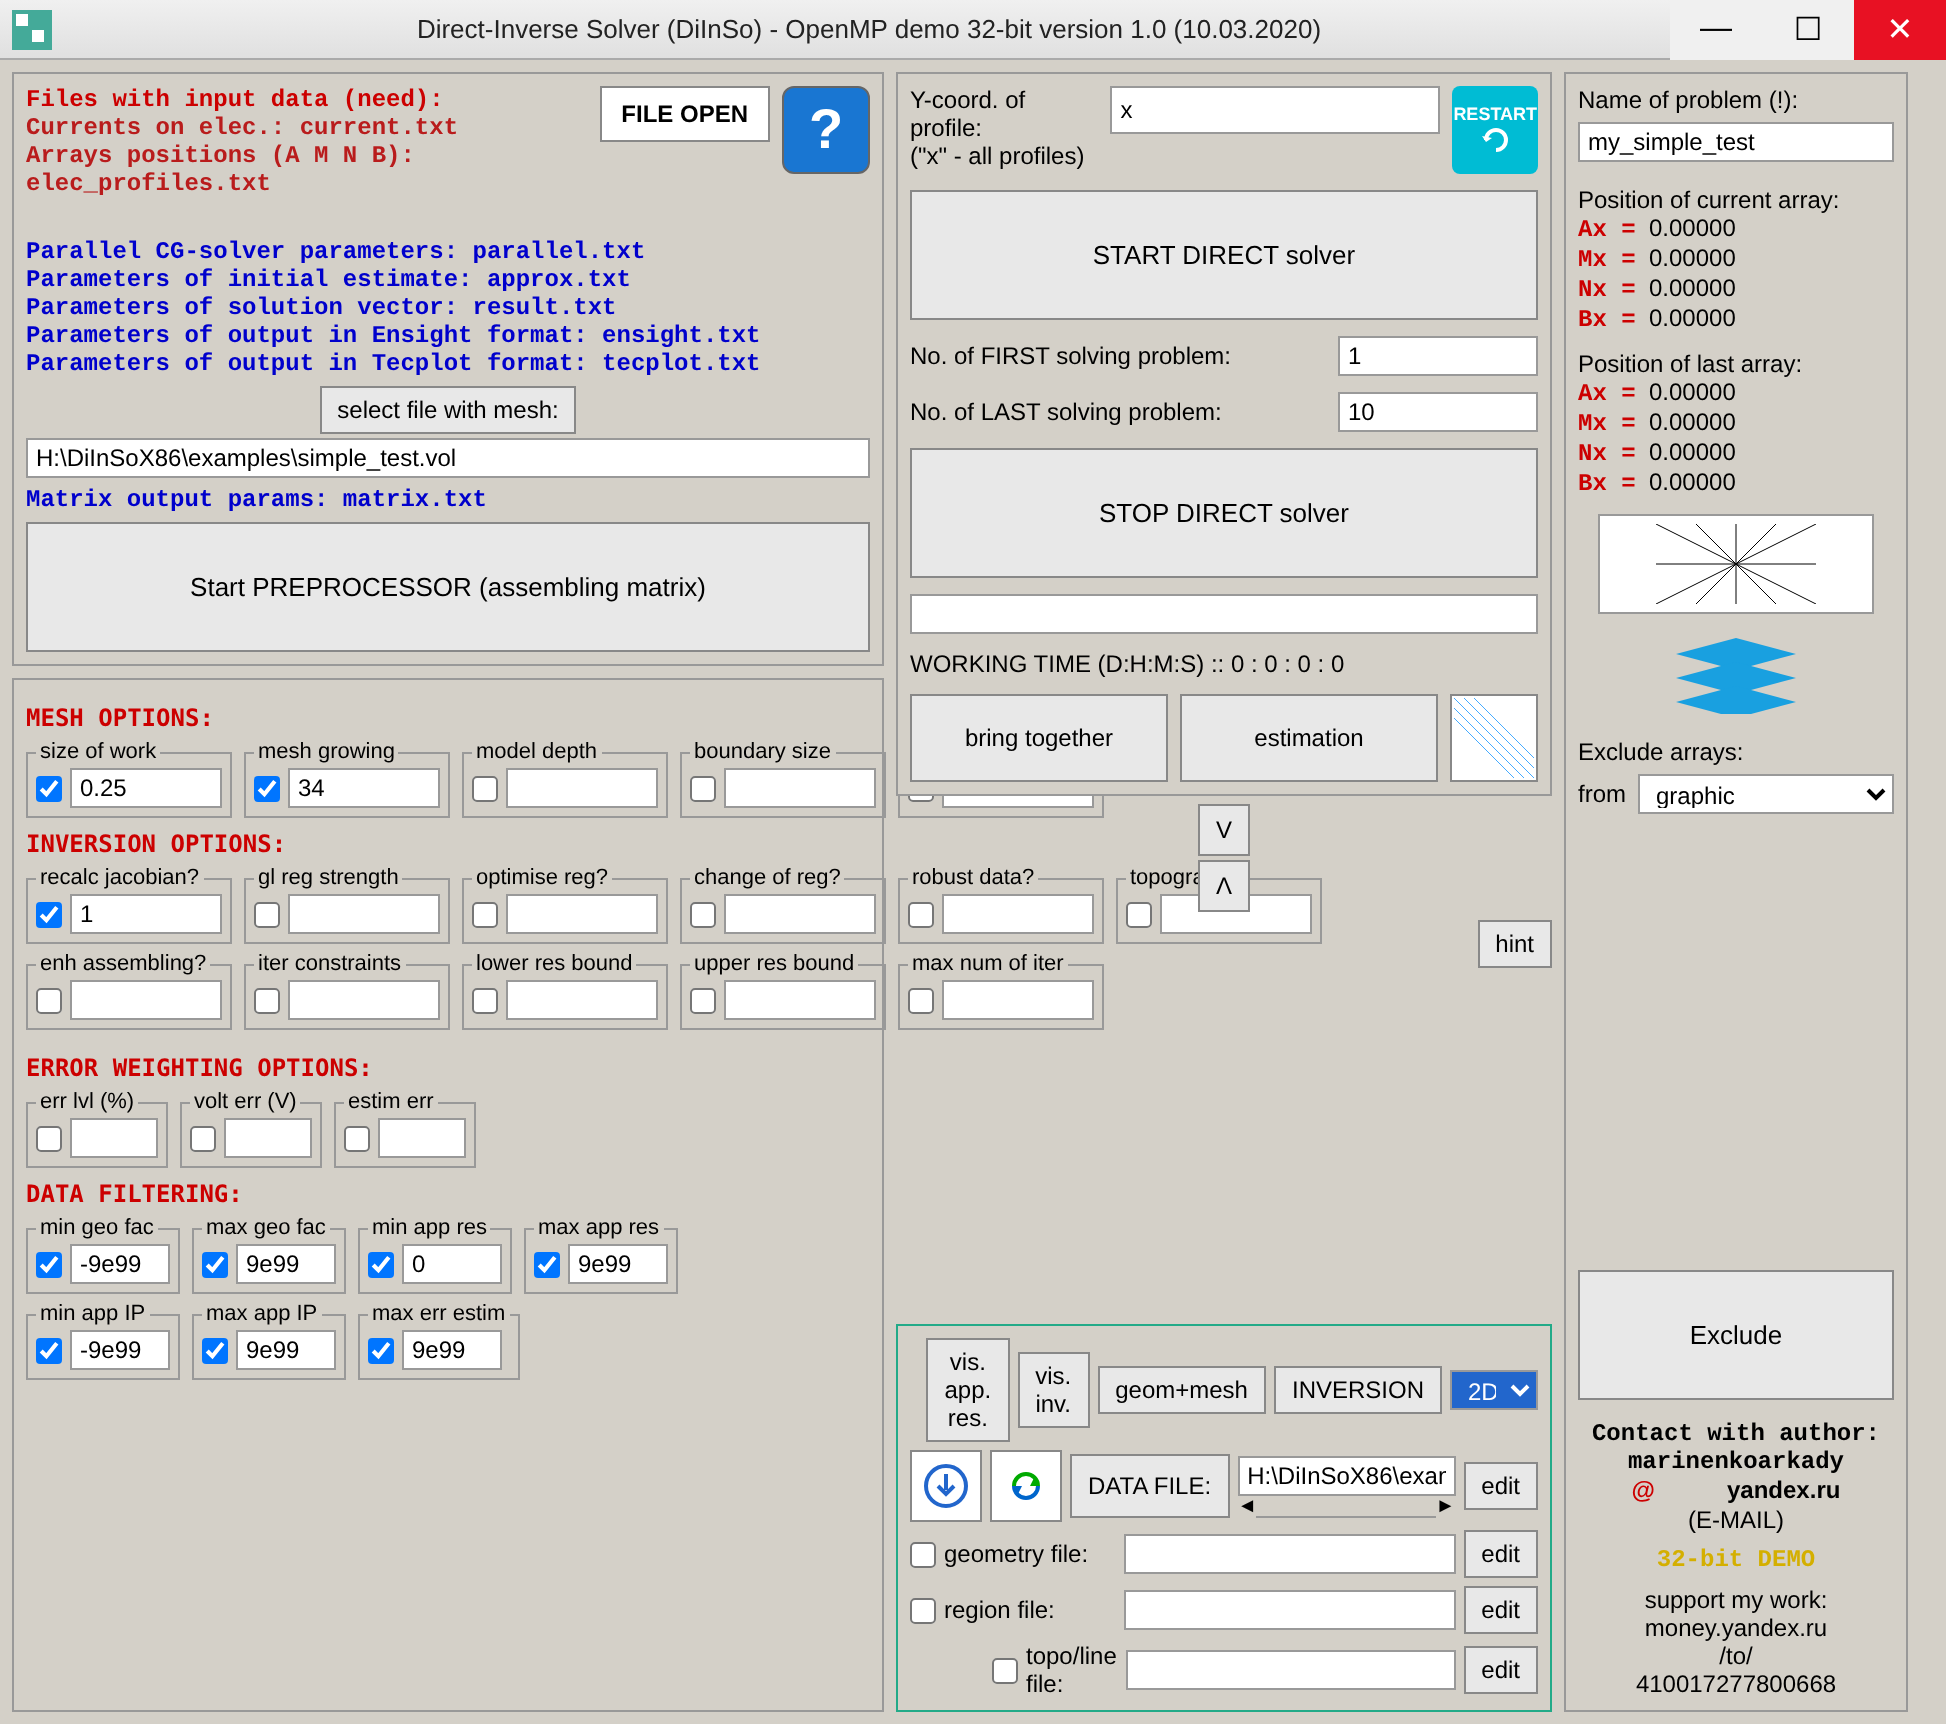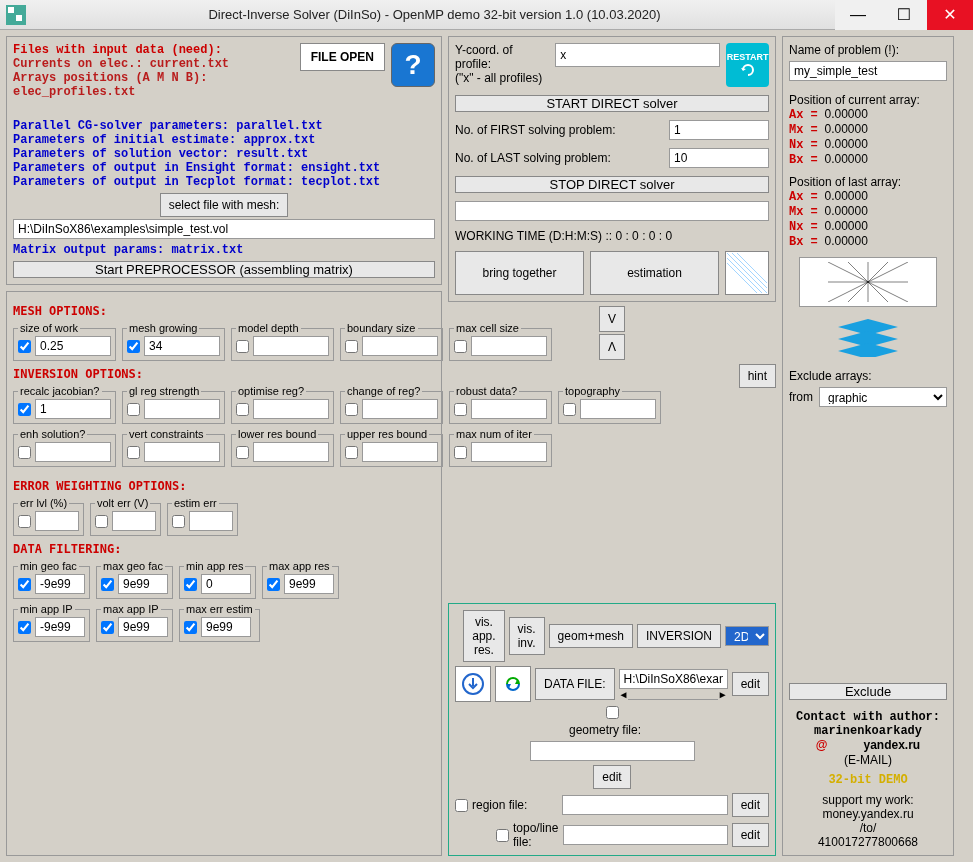--- a/index.html
+++ b/index.html
@@ -15,21 +15,21 @@
 .main { display: flex; height: 832px; padding: 6px; gap: 6px; }
 .col-left { width: 436px; display: flex; flex-direction: column; }
 .col-mid { width: 328px; display: flex; flex-direction: column; }
 .col-right { width: 172px; display: flex; flex-direction: column; }
 .panel { background: #d4d0c8; border: 1px solid #999; padding: 6px; }
 .mono { font-family: "Consolas","Courier New",monospace; font-size: 12px; font-weight: bold; }
 .red { color: #c00; }
 .green { color: #b91c1c; }
 .blue { color: #00c; }
 .btn { background: #e8e8e8; border: 1px solid #888; padding: 4px 8px; font-size: 12px; cursor: pointer; }
-.btn-wide { width: 100%; padding: 0; font-size: 13px; }
+.btn-wide { width: 100%; padding: 24px; font-size: 13px; }
 .input { background: #fff; border: 1px solid #999; padding: 2px 4px; font-size: 12px; height: 20px; }
 fieldset { border: 1px solid #999; padding: 2px 4px 4px; margin: 0; }
 legend { font-size: 11px; padding: 0 2px; }
 .chk-input { display: flex; align-items: center; gap: 4px; }
 .chk-input input[type="text"] { width: 76px; }
 .row { display: flex; gap: 6px; margin-bottom: 4px; }
 .section-hdr { font-weight: bold; margin: 6px 0 4px; font-family: Consolas,monospace; }
 .help-btn { width: 44px; height: 44px; background: #1976d2; border-radius: 6px; color: #fff; font-size: 28px; font-weight: bold; display: flex; align-items: center; justify-content: center; border: 1px solid #666; }
 .restart-btn { width: 44px; height: 44px; background: #00bcd4; border-radius: 4px; color: #fff; font-size: 9px; font-weight: bold; display: flex; flex-direction: column; align-items: center; justify-content: center; }
 .vbtn { width: 26px; height: 26px; border: 1px solid #888; background: #e8e8e8; display: flex; align-items: center; justify-content: center; font-size: 12px; }
@@ -160,28 +160,28 @@
         <fieldset>
             <legend>topography</legend>
             <div class="chk-input">
               <input type="checkbox" style="">
               <input type="text" class="input" style="">
             </div>
           </fieldset>
       </div>
       <div class="row">
         <fieldset>
-            <legend>enh solution?</legend>
-            <div class="chk-input">
-              <input type="checkbox" style="">
-              <input type="text" class="input" style="">
-            </div>
-          </fieldset>
-        <fieldset>
-            <legend>vert constraints</legend>
+            <legend>enh assembling?</legend>
+            <div class="chk-input">
+              <input type="checkbox" style="">
+              <input type="text" class="input" style="">
+            </div>
+          </fieldset>
+        <fieldset>
+            <legend>iter constraints</legend>
             <div class="chk-input">
               <input type="checkbox" style="">
               <input type="text" class="input" style="">
             </div>
           </fieldset>
         <fieldset>
             <legend>lower res bound</legend>
             <div class="chk-input">
               <input type="checkbox" style="">
               <input type="text" class="input" style="">
@@ -366,21 +366,21 @@
             </svg>
           </div>
         <button class="btn" style="padding:8px;">DATA FILE:</button>
         <div style="flex:1;"><input class="input" style="width: 100%;" value="H:\DiInSoX86\examples\simp"><div style="display:flex;font-size:10px;">
               <span>◄</span>
               <div style="flex:1;border-bottom:1px solid #999;"></div>
               <span>►</span>
             </div></div>
         <button class="btn">edit</button>
       </div>
-      <div style="display:flex;gap:4px;align-items:center;margin-top:4px;flex-direction:column;">
+      <div style="display:flex;gap:4px;align-items:center;margin-top:4px;">
           <input type="checkbox" style="">
           <span style="width:86px;">geometry file:</span>
           <input class="input" style="flex: 1 1 0%;">
           <button class="btn">edit</button>
         </div>
       <div style="display:flex;gap:4px;align-items:center;margin-top:4px;">
           <input type="checkbox" style="">
           <span style="width:86px;">region file:</span>
           <input class="input" style="flex: 1 1 0%;">
           <button class="btn">edit</button>

